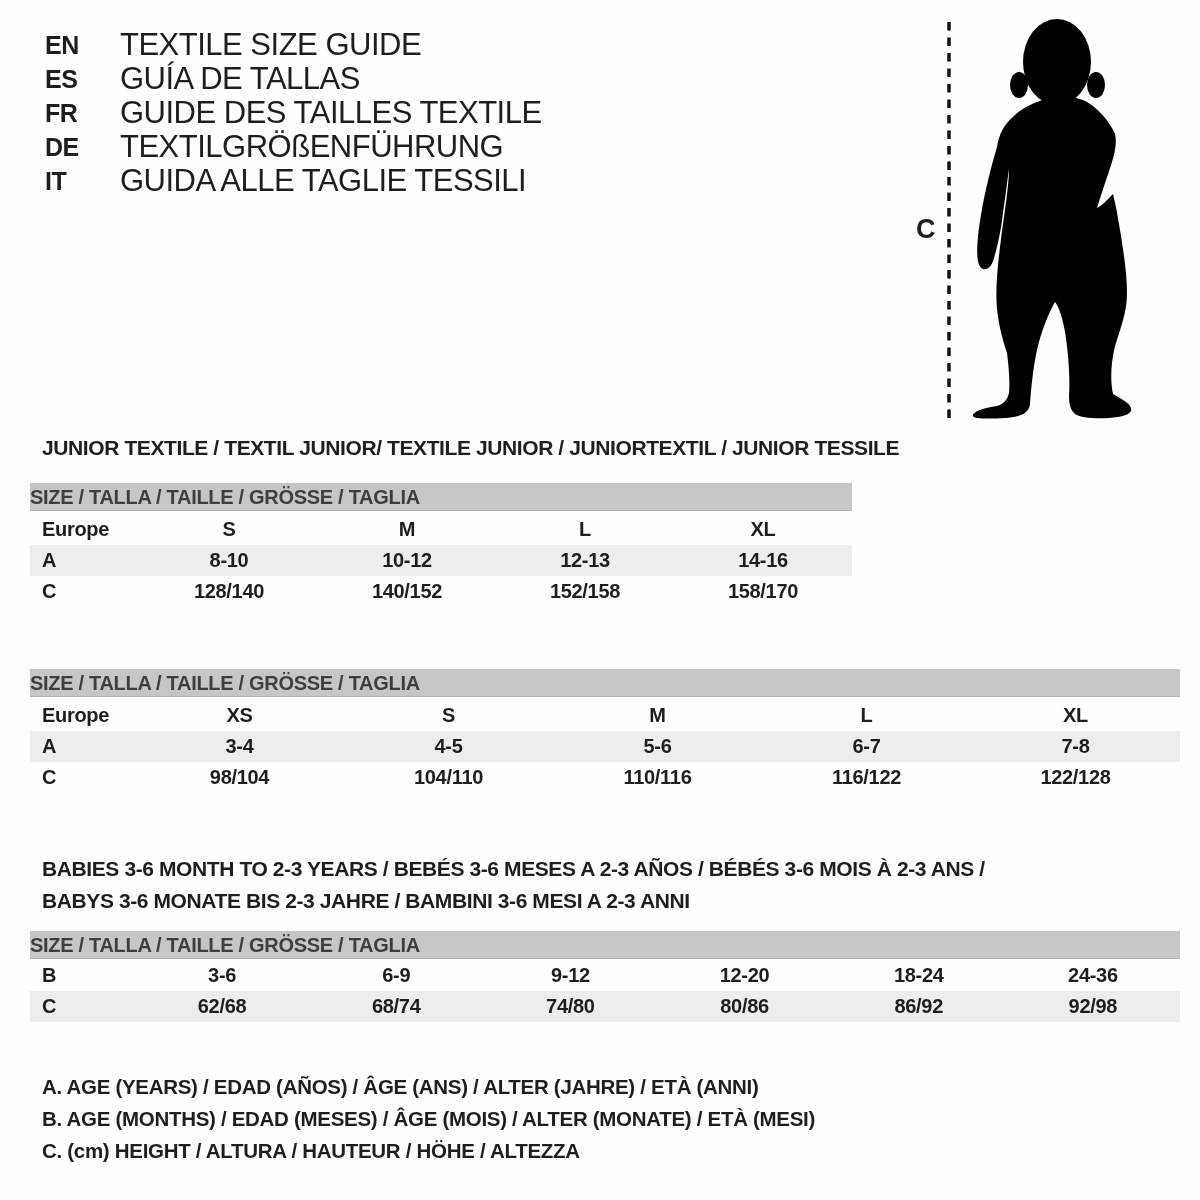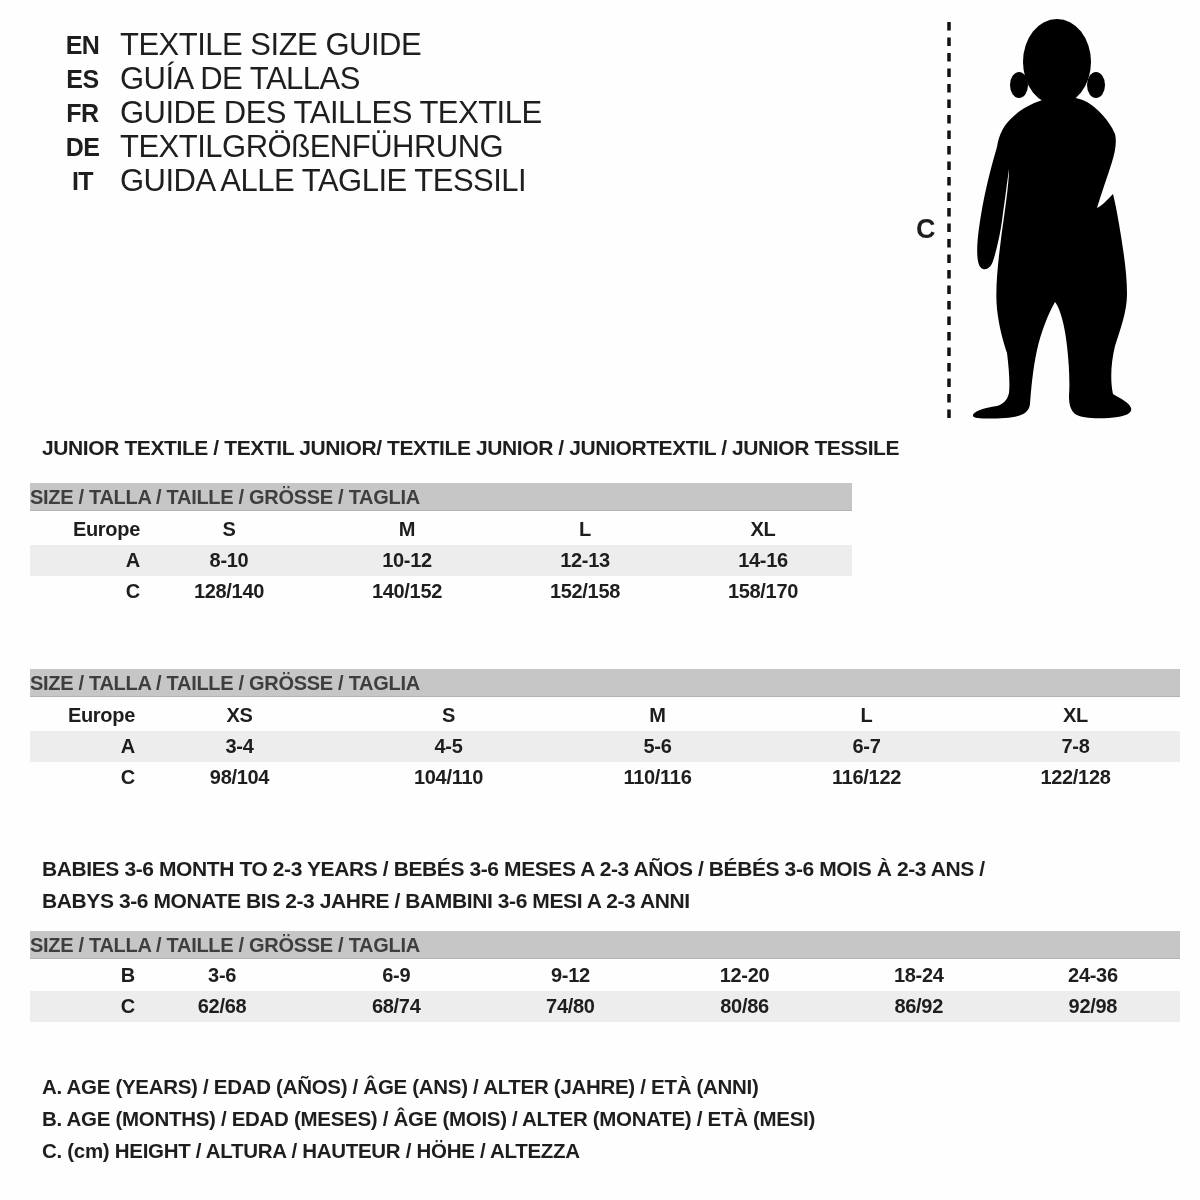--- a/index.html
+++ b/index.html
@@ -1,42 +1,42 @@
 <!DOCTYPE html>
 <html><head>
 <meta charset="utf-8">
 <style>
   * { margin:0; padding:0; box-sizing:border-box; }
   html,body { width:1200px; height:1200px; background:#fefefe; overflow:hidden;
     font-family:"Liberation Sans", sans-serif; color:#1e1e1e; }
 
   
   .lang-block { position:absolute; left:45px; top:28px; }
-  .lang-row { display:flex; height:34px; align-items:center;text-align:center; }
+  .lang-row { display:flex; height:34px; align-items:center; }
   .lang-code { width:75px; font-weight:bold; font-size:25px; letter-spacing:-0.5px; }
   .lang-text { font-weight:normal; font-size:31px; letter-spacing:-0.5px; white-space:nowrap; }
 
   
   .height-line-svg { position:absolute; left:942px; top:20px; }
   .height-label { position:absolute; left:916px; top:214px; font-size:27px; font-weight:bold; }
   .toddler-svg { position:absolute; left:957px; top:12px; }
 
   
   .section { position:absolute; left:30px; }
   .sec-title { font-size:21px; font-weight:bold; letter-spacing:-0.4px; line-height:22px;
     padding-left:12px; white-space:nowrap; }
   .sec-title.two-line { line-height:32px; }
   .size-bar { margin-top:24px; height:28px; line-height:28px; background:#c6c6c6;
     border-bottom:1px solid #b2b2b2; color:#3e3e3e; font-size:20px; font-weight:bold;
     letter-spacing:-0.3px; }
   .size-bar.tight { margin-top:14px; }
   table { table-layout:fixed; width:100%; border-collapse:collapse; margin-top:3px; }
   td { height:31px; font-size:20px; font-weight:bold; letter-spacing:-0.3px;
     text-align:center; vertical-align:middle; }
-  td.lab { text-align:right; padding-left:12px; }
+  td.lab { text-align:left; padding-left:12px; }
   tr.shaded td { background:#ededed; }
 
   
   .legend { position:absolute; left:42px; top:1071px; }
   .legend-line { font-size:20.5px; font-weight:bold; letter-spacing:-0.3px;
     line-height:32px; white-space:nowrap; }
 </style>
 </head>
 <body>
 

